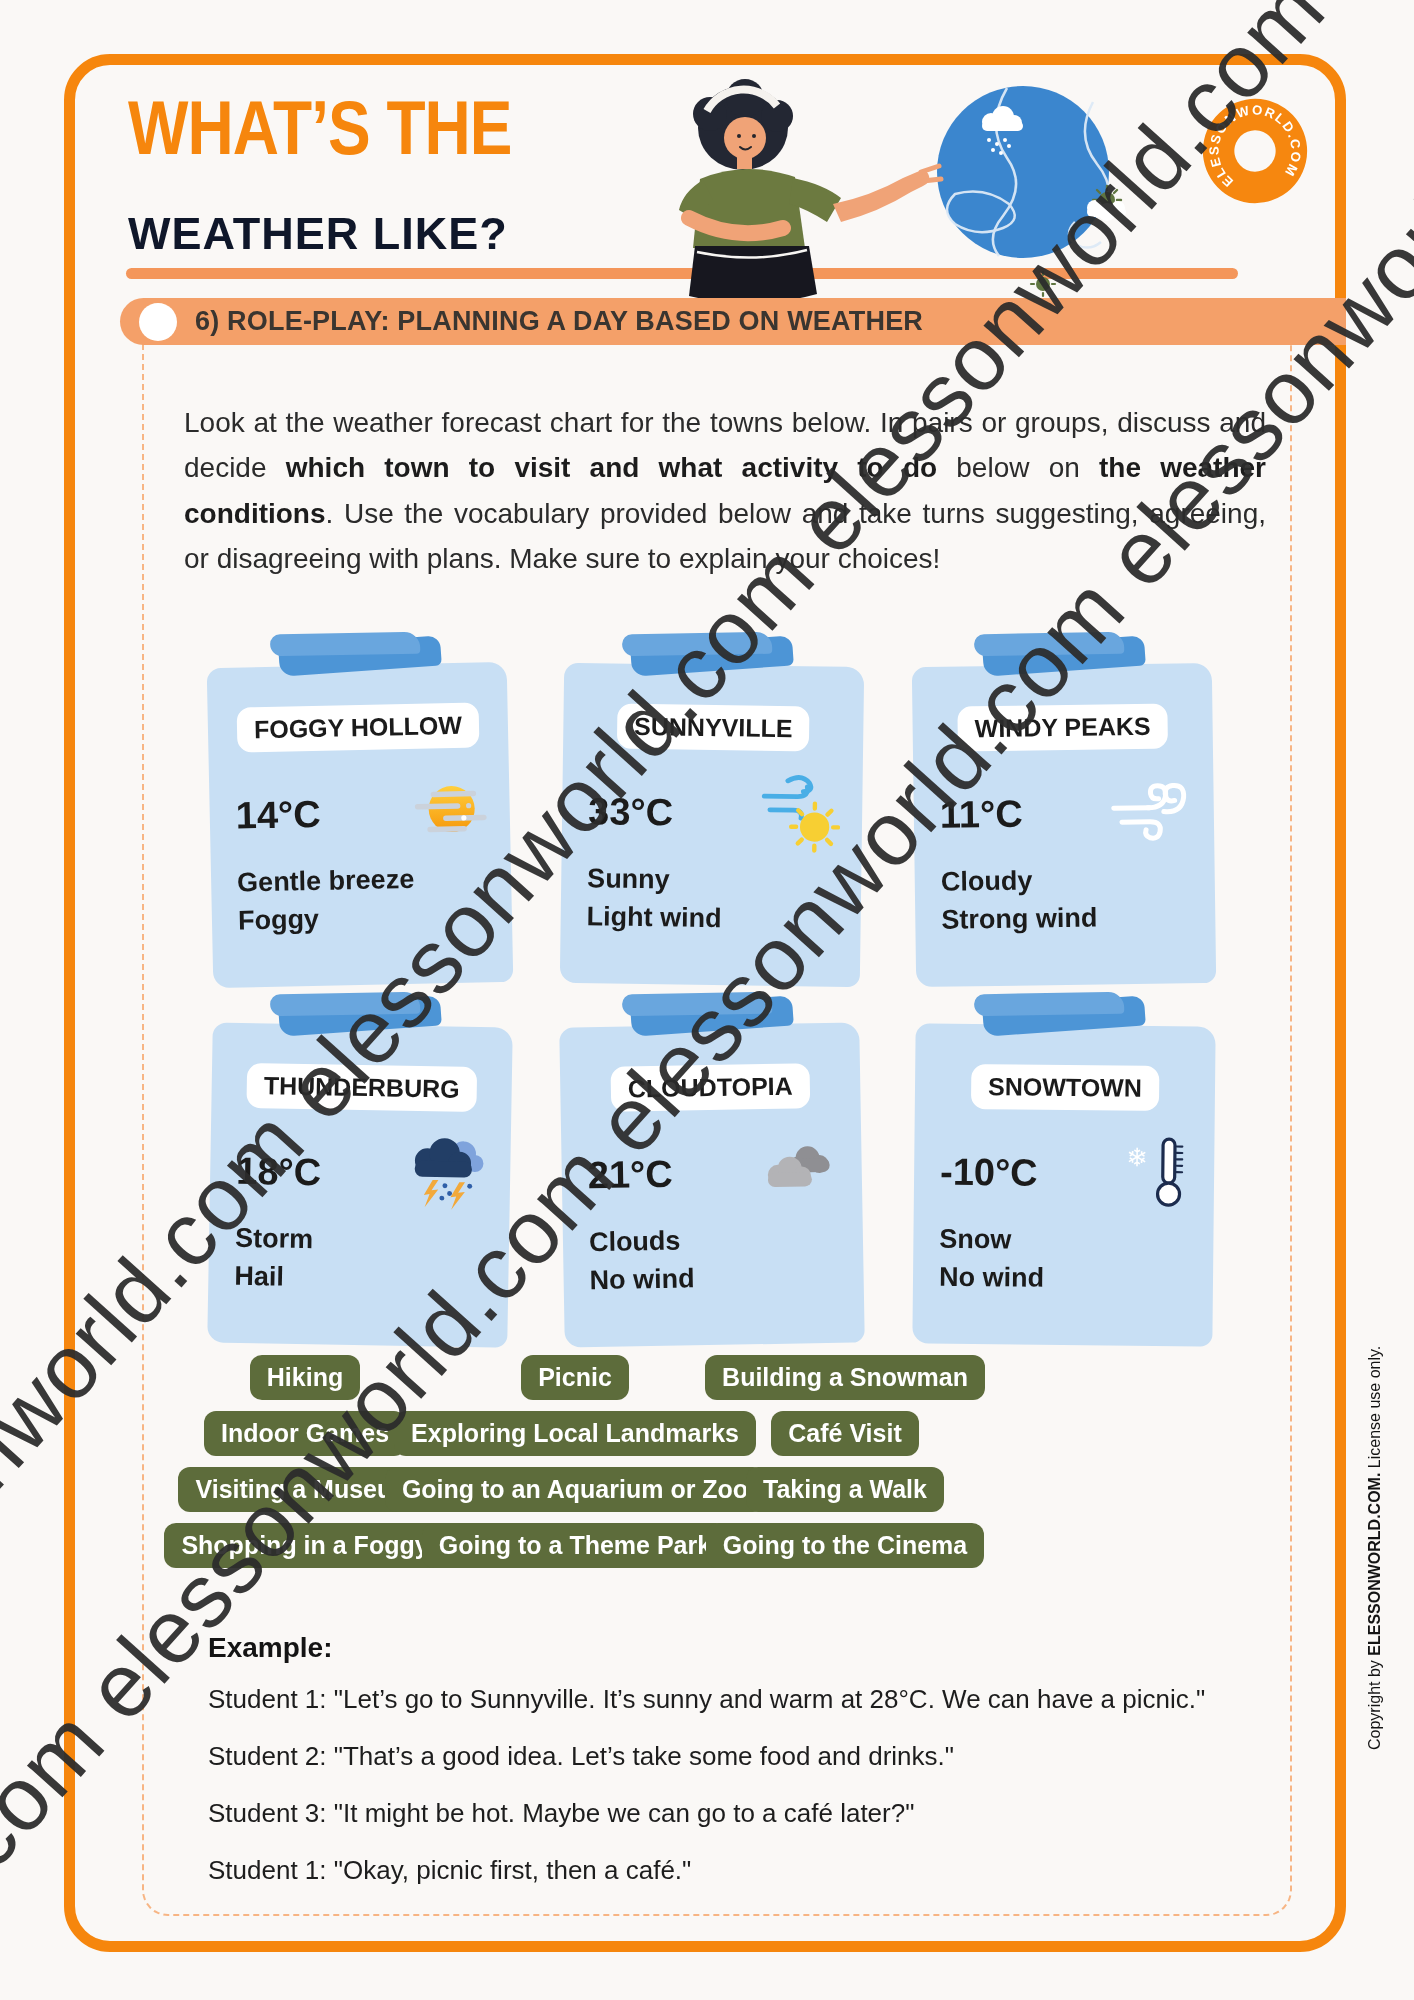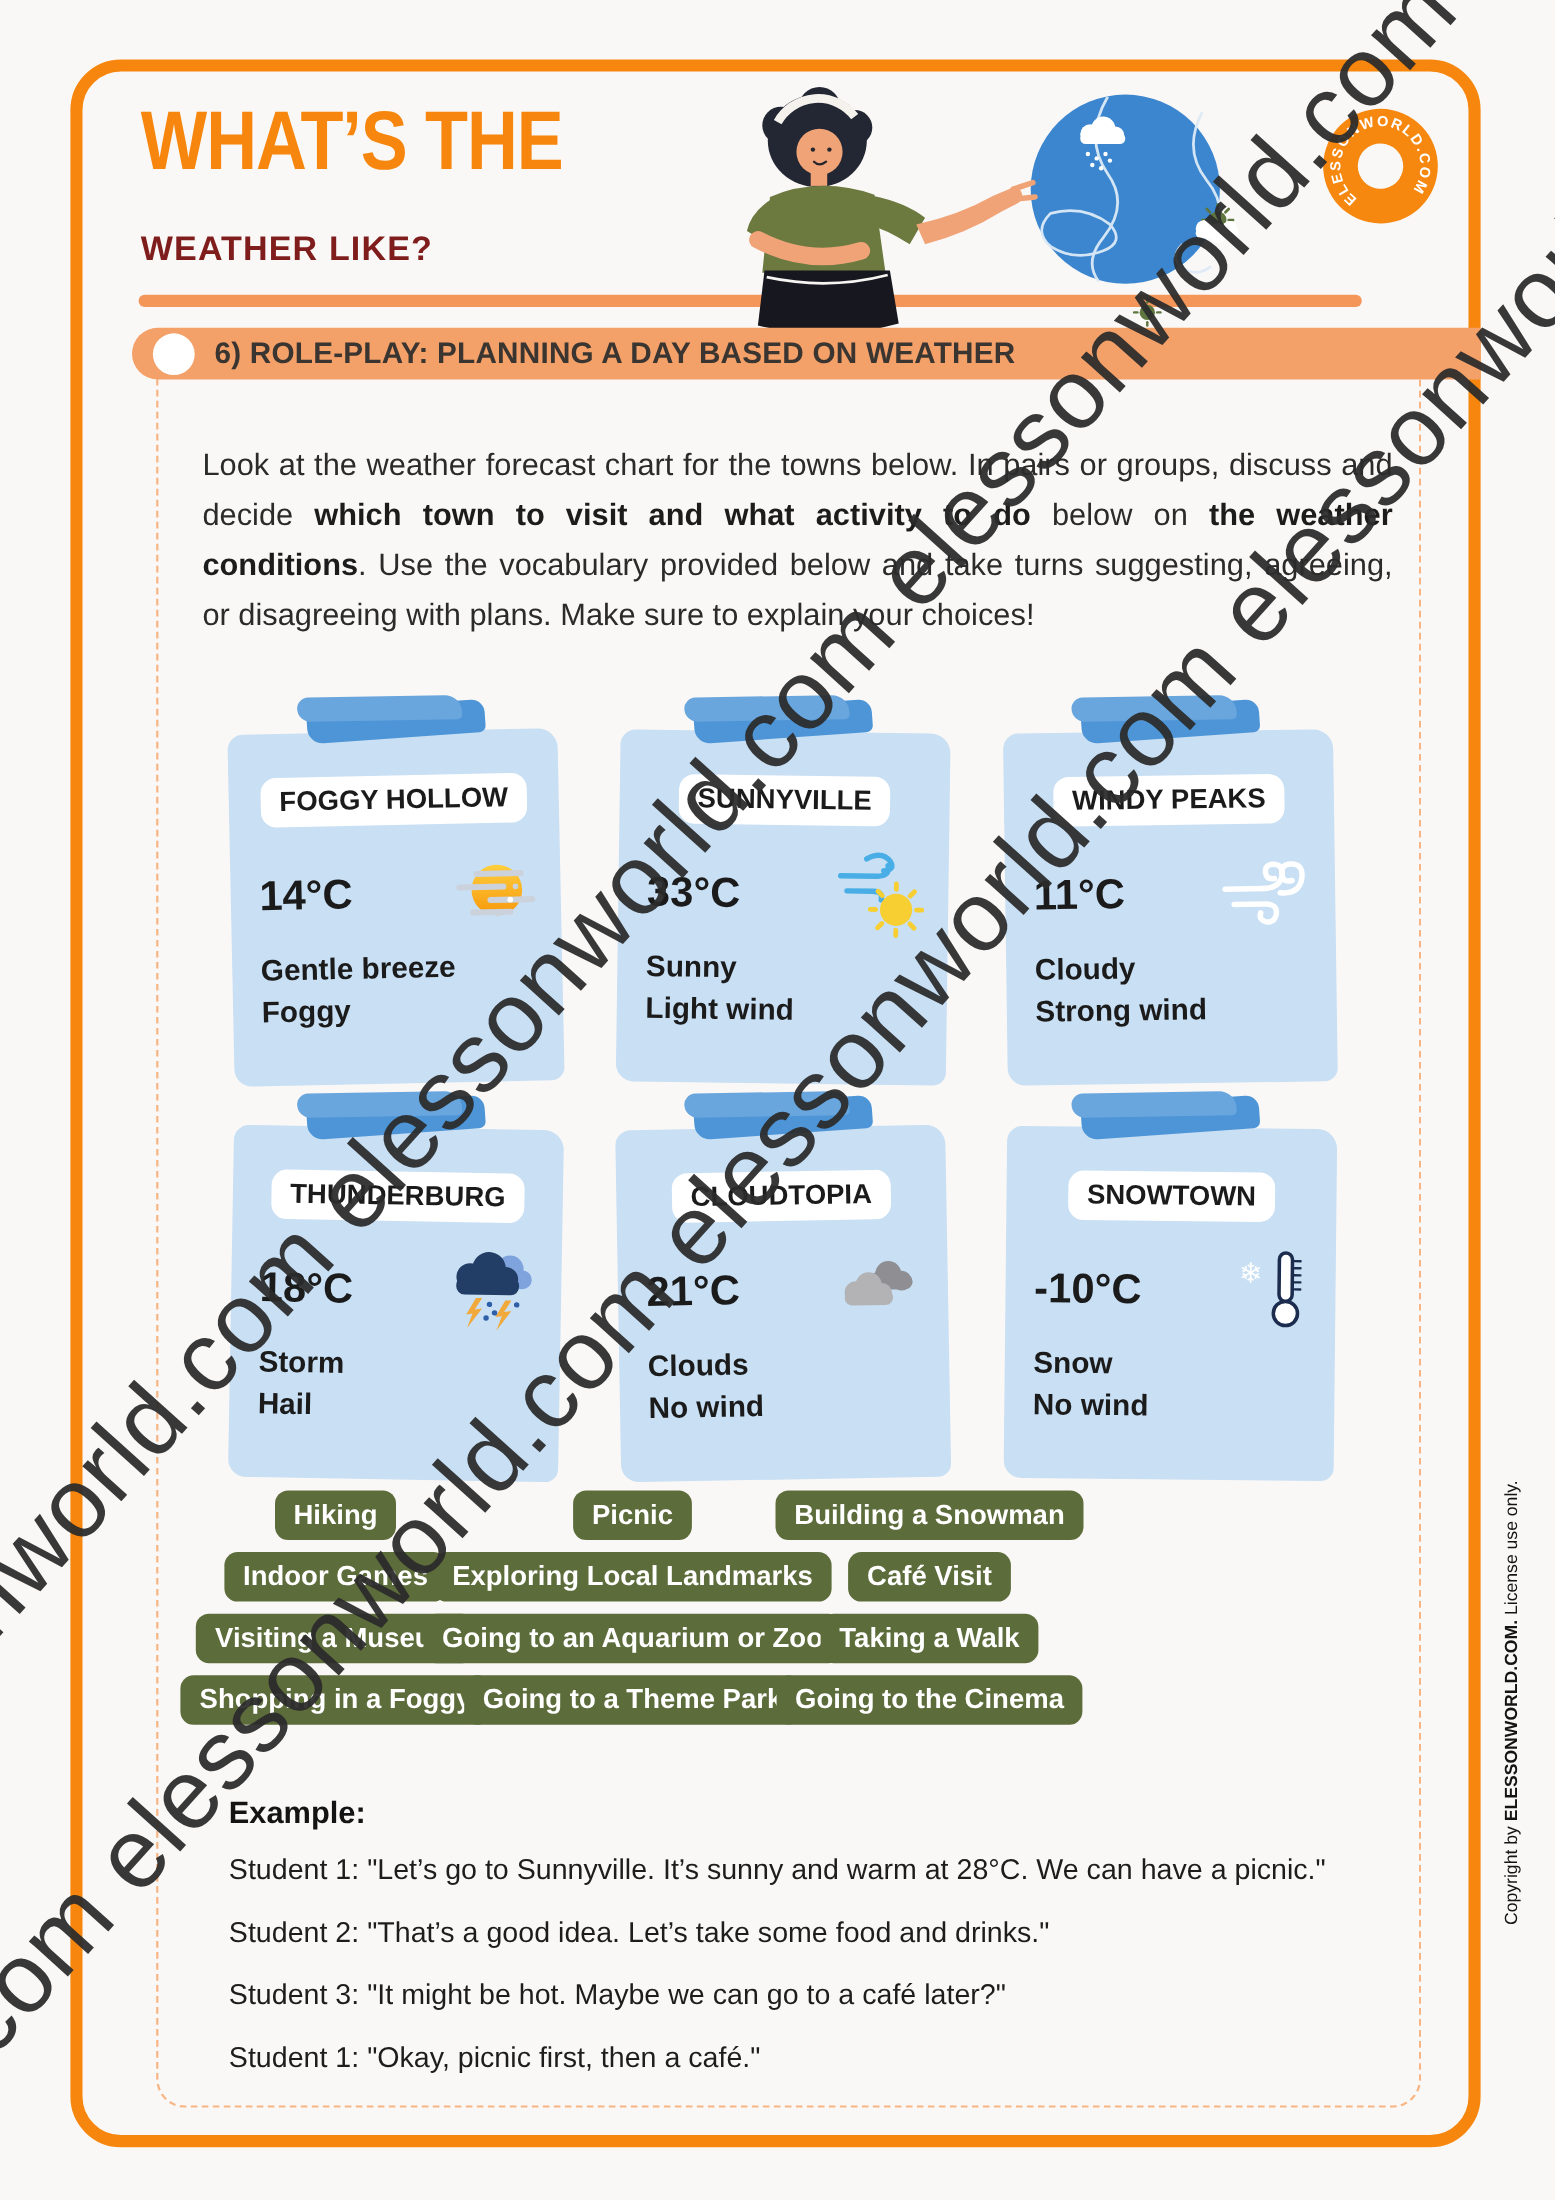--- a/index.html
+++ b/index.html
@@ -3,21 +3,21 @@
 <meta charset="utf-8">
 <style>
   html,body{margin:0;padding:0;background:#FAF8F6;}
   .page{position:relative;width:1414px;height:2000px;background:#FAF8F6;overflow:hidden;
         font-family:"Liberation Sans",sans-serif;color:#222;padding-left:48px;}
   .outer-border{position:absolute;left:64px;top:54px;width:1260px;height:1876px;
         border:11px solid #F6860D;border-radius:46px;pointer-events:none;}
   
   .title1{position:absolute;left:128px;top:84px;font-size:64px;font-weight:800;color:#F6860D;
         letter-spacing:-1px;transform:scaleY(1.18);transform-origin:left top;white-space:nowrap;}
-  .title2{position:absolute;left:128px;top:208px;font-size:31px;font-weight:800;color:#7f1d1d;letter-spacing:1px;}
+  .title2{position:absolute;left:128px;top:208px;font-size:45px;font-weight:800;color:#0f172a;letter-spacing:1px;}
   .divider{position:absolute;left:126px;top:268px;width:1112px;height:11px;background:#F4965A;border-radius:6px;}
   .illus{position:absolute;left:655px;top:76px;width:490px;height:240px;z-index:2;}
   .logo{position:absolute;left:1196px;top:92px;width:118px;height:118px;z-index:2;}
   
   .section-bar{position:absolute;left:120px;top:298px;width:1226px;height:47px;background:#F4A069;
         border-radius:26px 0 0 26px;display:flex;align-items:center;z-index:3;}
   .section-dot{width:38px;height:38px;background:#FFFFFF;border-radius:50%;margin-left:19px;flex:none;}
   .section-title{margin-left:18px;font-size:27px;font-weight:800;color:#3A3530;letter-spacing:.2px;white-space:nowrap;}
   .dashed-box{position:absolute;left:142px;top:322px;width:1146px;height:1590px;
         border:2px dashed #F7B584;border-radius:8px 8px 26px 26px;z-index:1;}

